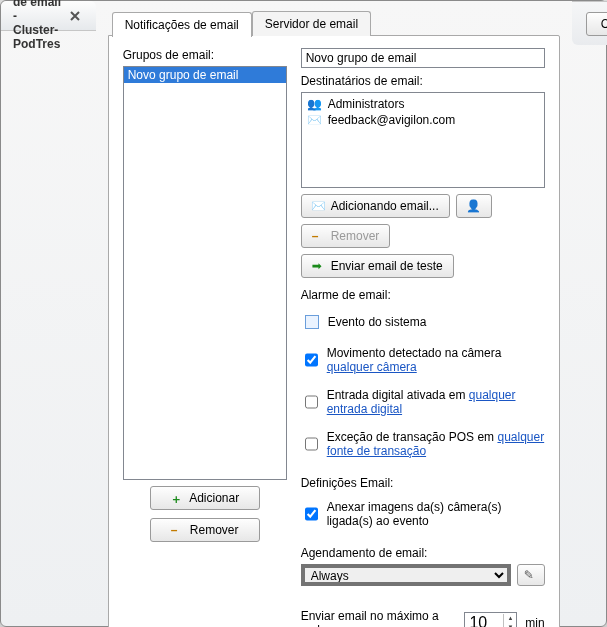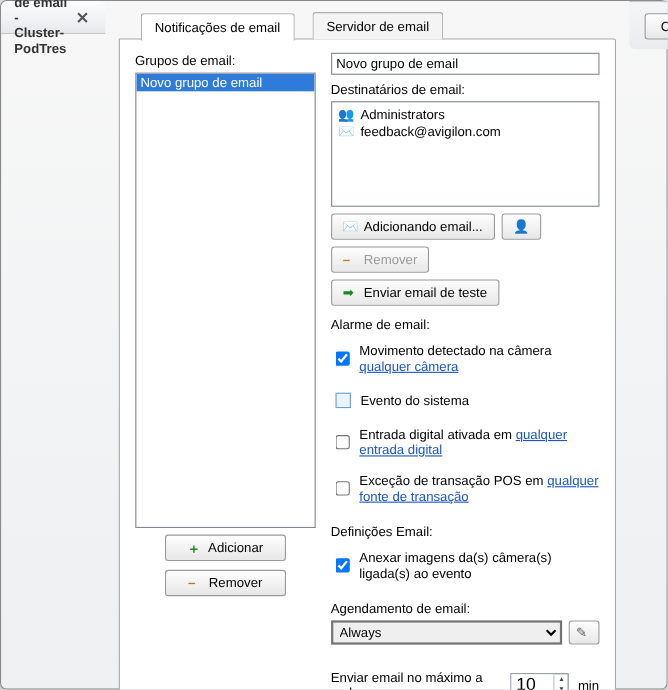--- a/index.html
+++ b/index.html
@@ -45,22 +45,21 @@
   }
   .tabs-wrap {
     position:relative;
     flex:1;
     display:flex;flex-direction:column;
   }
   .tab-row {
     display:flex;
     position:relative;
     z-index:2;
-    margin-left:20px;
-    gap:16px;
+    margin-left:4px;
   }
   .tab {
     padding:5px 12px 5px 12px;
     border:1px solid #a9a9a9;
     border-bottom:none;
     background:#f4f4f4;
     border-radius:3px 3px 0 0;
     margin-right:0px;
     font-size:12px;
     cursor:pointer;
@@ -118,21 +117,21 @@
   }
   .recip-item { display:flex;align-items:center;gap:6px;margin-bottom:2px;}
   .alarm-heading, .heading { margin-top:10px; margin-bottom:4px;}
   .chk-row { display:flex;align-items:center;gap:6px; margin:6px 0 8px 0;}
   .chk-row input[type=checkbox]{ width:14px;height:14px;}
   .chk-row.sysevent input[type=checkbox]{
     appearance:none;border:1px solid #6a9edb;background:#eaf3ff;width:14px;height:14px;
   }
   a.linklike { color:#1a56c4; text-decoration:underline; cursor:pointer;}
   select.combo {
-    border:2px solid #737373; height:22px; font-size:12px; padding:0 2px;
+    border:4px solid #737373; height:22px; font-size:12px; padding:0 2px;
   }
   .spin {
     display:inline-flex;align-items:center;border:1px solid #828790;height:22px;
   }
   .spin input{ width:38px;border:none;font-size:16px;text-align:left;padding:0 4px;height:20px;outline:none;}
   .spin .arrows{ display:flex;flex-direction:column;border-left:1px solid #c0c0c0;}
   .spin .arrows span{ font-size:6px;line-height:9px;padding:0 3px;cursor:pointer;color:#444;}
   .footer {
     height:44px;
     border-top:1px solid #c6c6c6;
@@ -225,30 +224,30 @@
               <span>Remover</span>
             </div>
             <div class="btn">
               <span class="ico ico-send">➡</span>
               <span>Enviar email de teste</span>
             </div>
           </div>
 
           <div class="heading">Alarme de email:</div>
 
+          <div class="chk-row sysevent">
+            <input type="checkbox" style="">
+            <span>Evento do sistema</span>
+          </div>
+
           <div class="chk-row">
             <input type="checkbox" checked="" style="">
             <span>
               <span>Movimento detectado na câmera </span><a class="linklike">qualquer câmera</a>
             </span>
-          </div>
-
-          <div class="chk-row sysevent">
-            <input type="checkbox" style="">
-            <span>Evento do sistema</span>
           </div>
 
           <div class="chk-row">
             <input type="checkbox" style="">
             <span>
               <span>Entrada digital ativada em </span><a class="linklike">qualquer entrada digital</a>
             </span>
           </div>
 
           <div class="chk-row">

